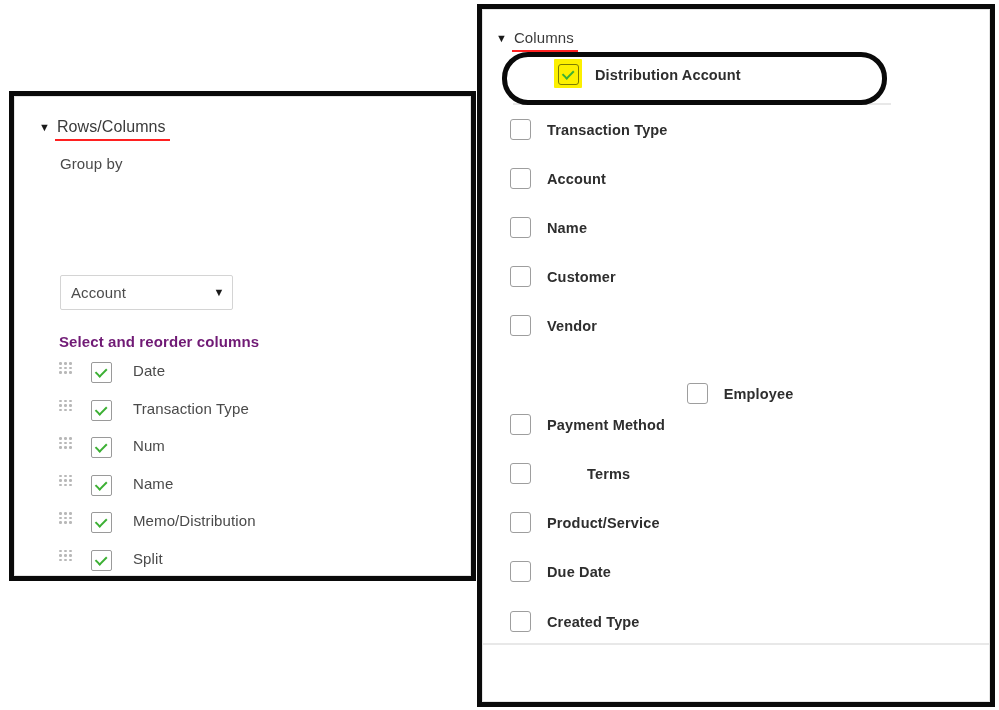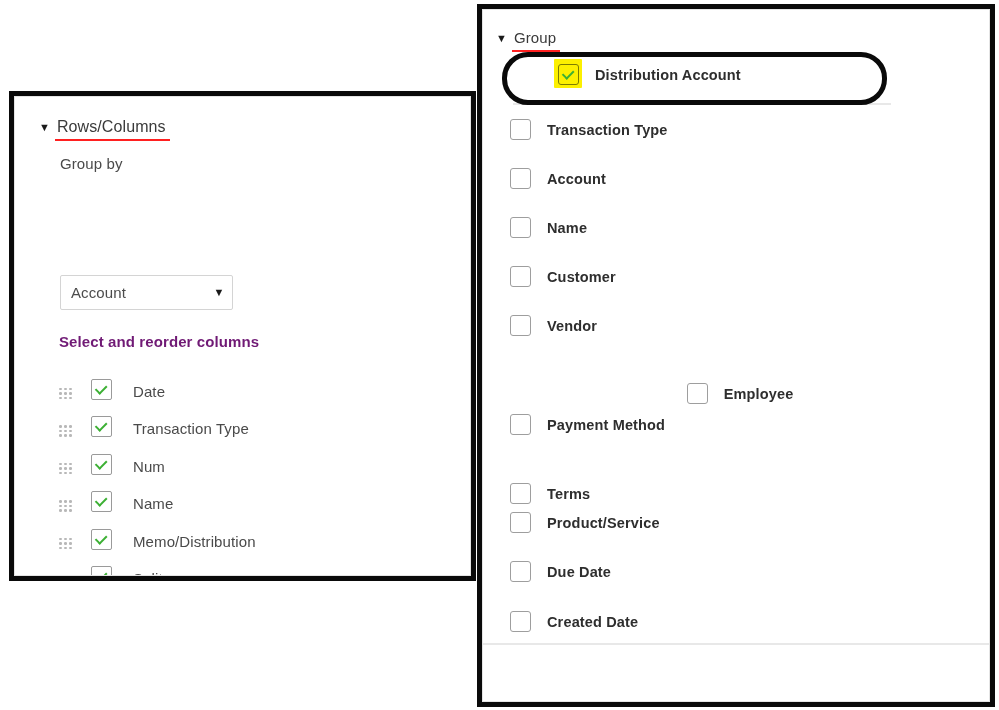--- a/index.html
+++ b/index.html
@@ -124,21 +124,21 @@
 
   
   #column-list {
     position: absolute;
     left: 44px;
     top: 265px;
     width: 300px;
   }
   .col-row {
     display: flex;
-    align-items: flex-end;
+    align-items: flex-start;
     height: 37.5px;
     gap: 8px;
   }
   .drag-handle {
     width: 14px;
     height: 12px;
     display: grid;
     grid-template-columns: repeat(3, 1fr);
     grid-template-rows: repeat(3, 1fr);
     gap: 1.5px;
@@ -391,21 +391,21 @@
         </div>
 
     </div>
   </div>
 
   <div class="panel" id="filter-panel">
     <div class="panel-inner">
 
       <div class="section-head" id="filter-head">
         <span class="caret">▼</span>
-        <span class="section-title">Group</span>
+        <span class="section-title">Columns</span>
       </div>
 
       <div id="filter-rows">
           <div class="filter-row" style="top: 53px; padding-left: 48px;">
             <span class="fcb-wrap">
               <span class="hl-mark"></span>
               <span class="fcb checked over-hl"></span>
             </span>
             <span class="filter-label">Distribution Account</span>
           </div>
@@ -444,21 +444,21 @@
               <span class="fcb"></span>
             </span>
             <span class="filter-label">Employee</span>
           </div>
           <div class="filter-row" style="top: 403px;">
             <span class="fcb-wrap">
               <span class="fcb"></span>
             </span>
             <span class="filter-label">Payment Method</span>
           </div>
-          <div class="filter-row" style="top: 472px;">
+          <div class="filter-row" style="top: 452px; gap: 40px;">
             <span class="fcb-wrap">
               <span class="fcb"></span>
             </span>
             <span class="filter-label">Terms</span>
           </div>
           <div class="filter-row" style="top: 501px;">
             <span class="fcb-wrap">
               <span class="fcb"></span>
             </span>
             <span class="filter-label">Product/Service</span>
@@ -466,21 +466,21 @@
           <div class="filter-row" style="top: 550px;">
             <span class="fcb-wrap">
               <span class="fcb"></span>
             </span>
             <span class="filter-label">Due Date</span>
           </div>
           <div class="filter-row" style="top: 600px;">
             <span class="fcb-wrap">
               <span class="fcb"></span>
             </span>
-            <span class="filter-label">Created Date</span>
+            <span class="filter-label">Created Type</span>
           </div>
         </div>
 
       <div class="hsep" id="dist-sep" style="left:30px; top:93px; width:378px;"></div>
 
       <div class="hsep" id="footer-sep" style="left:0px; top:633px; width:508px;"></div>
 
       <div id="distribution-annotation"></div>
 
     </div>

